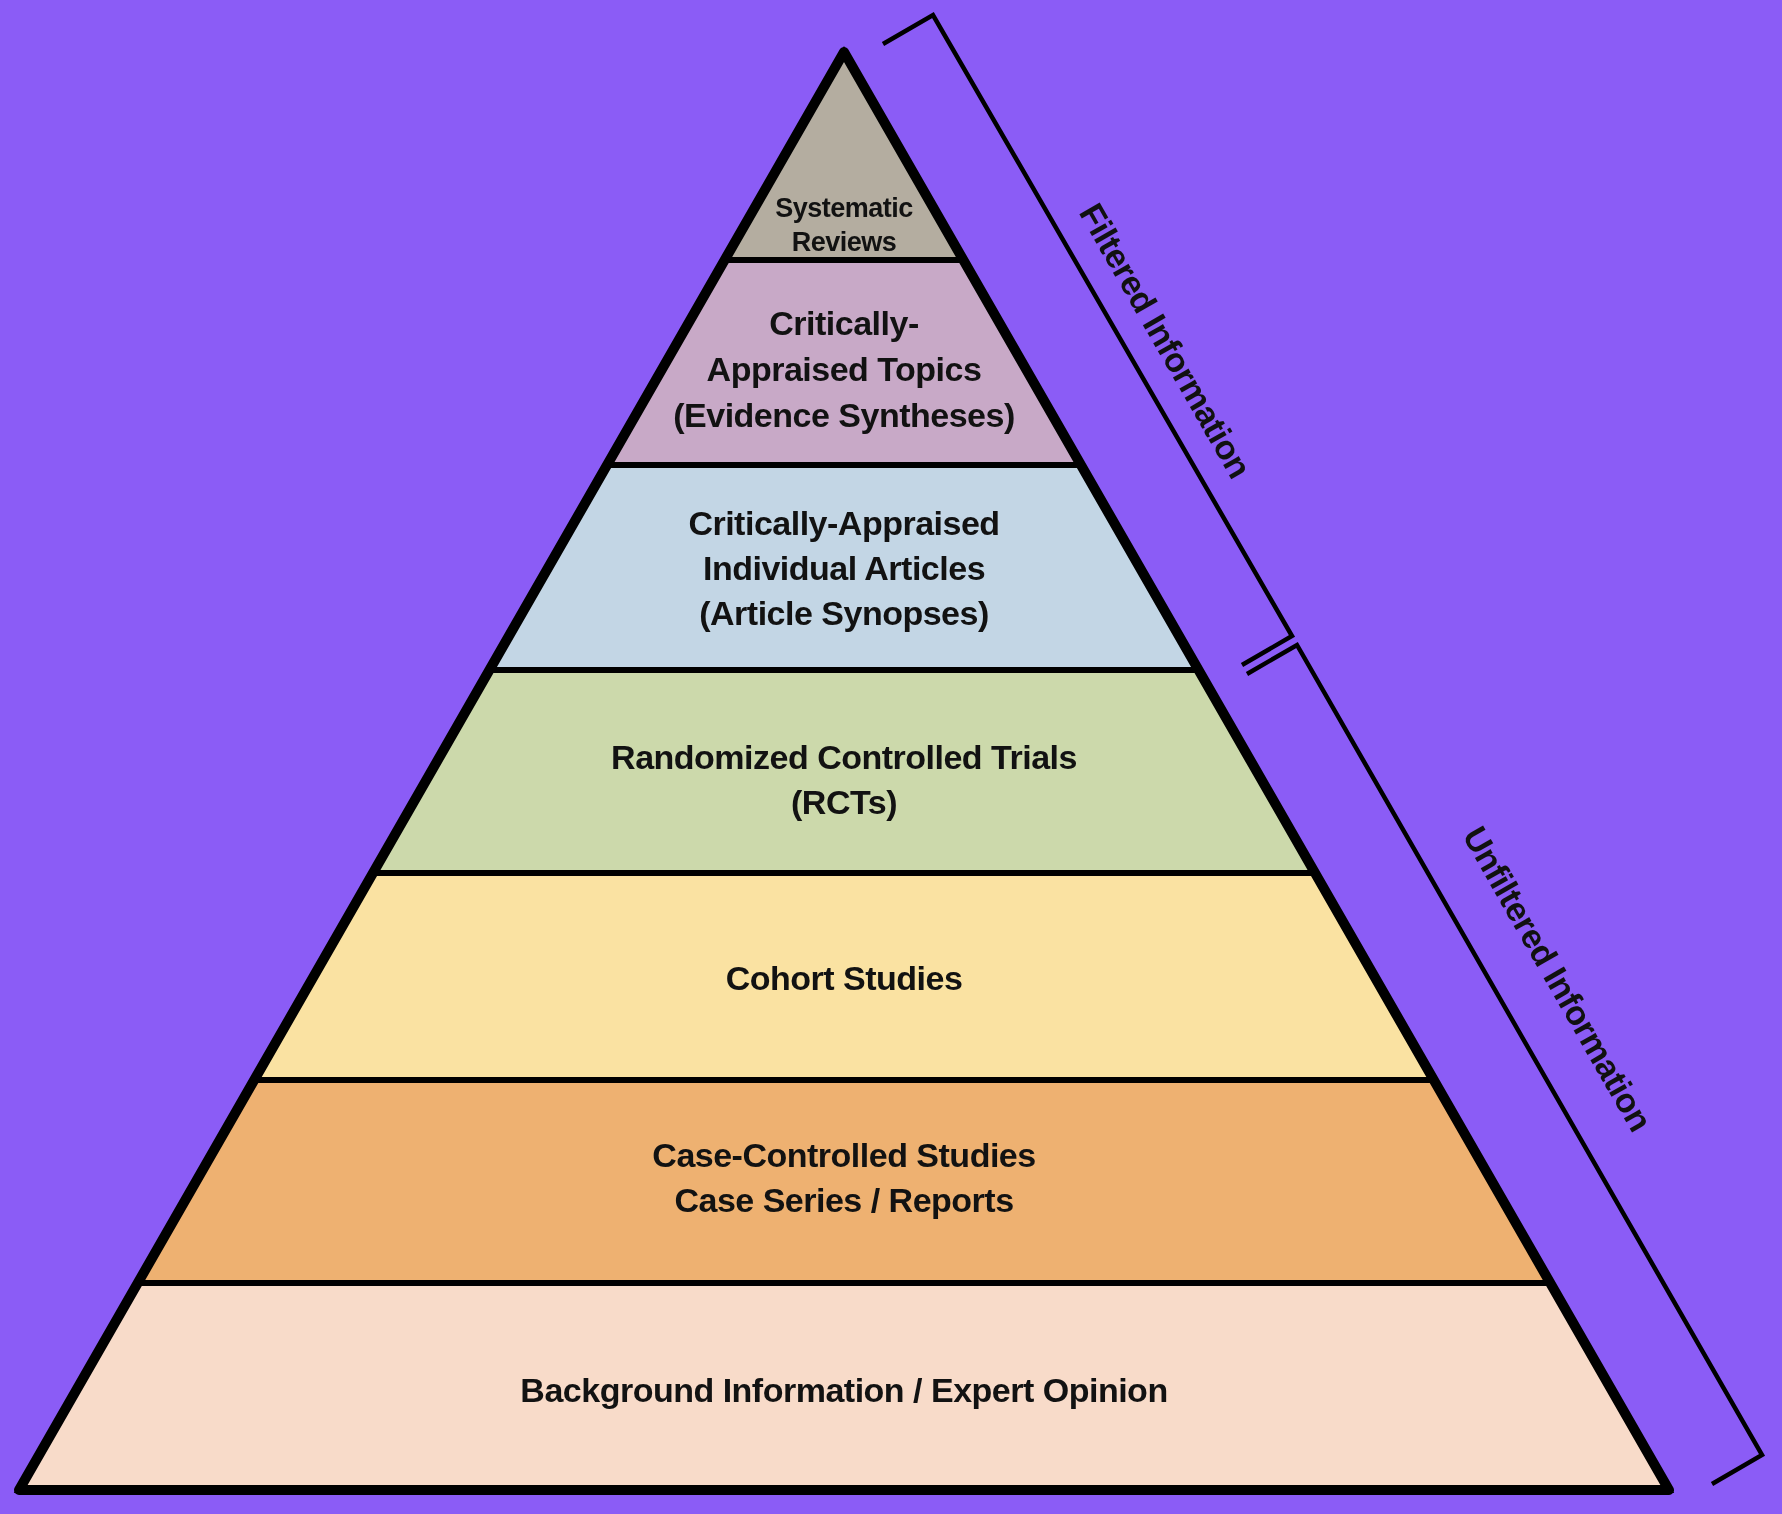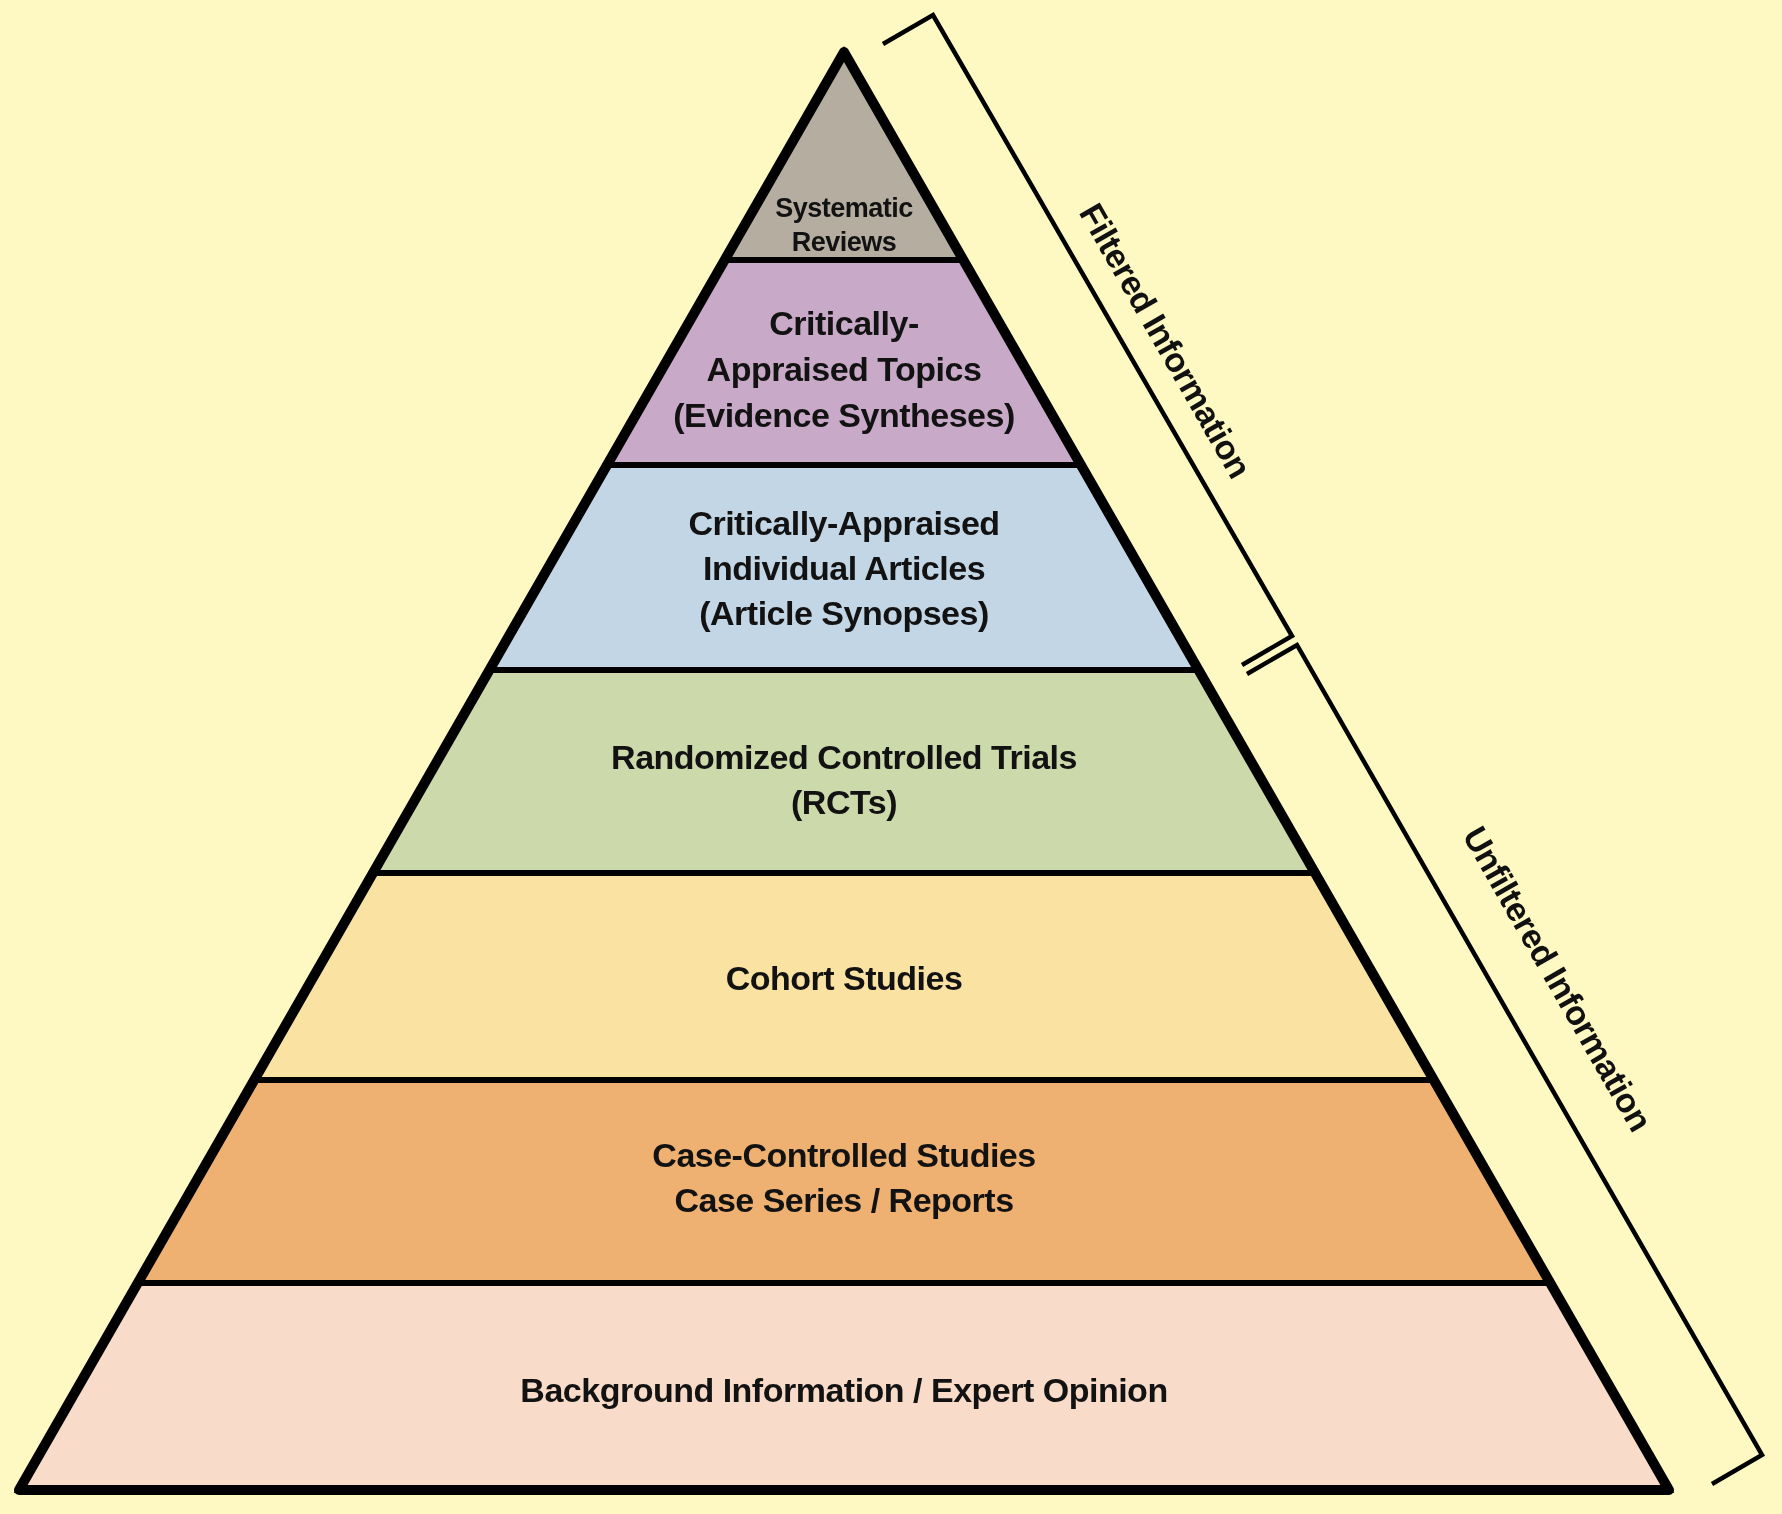--- a/index.html
+++ b/index.html
@@ -1,19 +1,19 @@
 <!DOCTYPE html>
 <html><head>
 <meta charset="utf-8">
 <style>
   html,body{margin:0;padding:0;background:#ffffff;}
   .stage{
     position:relative;
     width:1782px;height:1514px;
-    background:#fef9c3;
+    background:#8b5cf6;
     font-family:"Liberation Sans","DejaVu Sans",sans-serif;
   }
   svg{display:block;}
   .band{stroke:#000000;stroke-width:6;}
   .outline{fill:none;stroke:#000000;stroke-width:10;stroke-linejoin:round;}
   .bracket{fill:none;stroke:#000000;stroke-width:4.5;stroke-linejoin:miter;stroke-linecap:butt;}
   .lvl{
     font-family:"Liberation Sans","DejaVu Sans",sans-serif;
     font-weight:bold;font-size:34px;fill:#121212;
     text-anchor:middle;letter-spacing:-0.5px;

